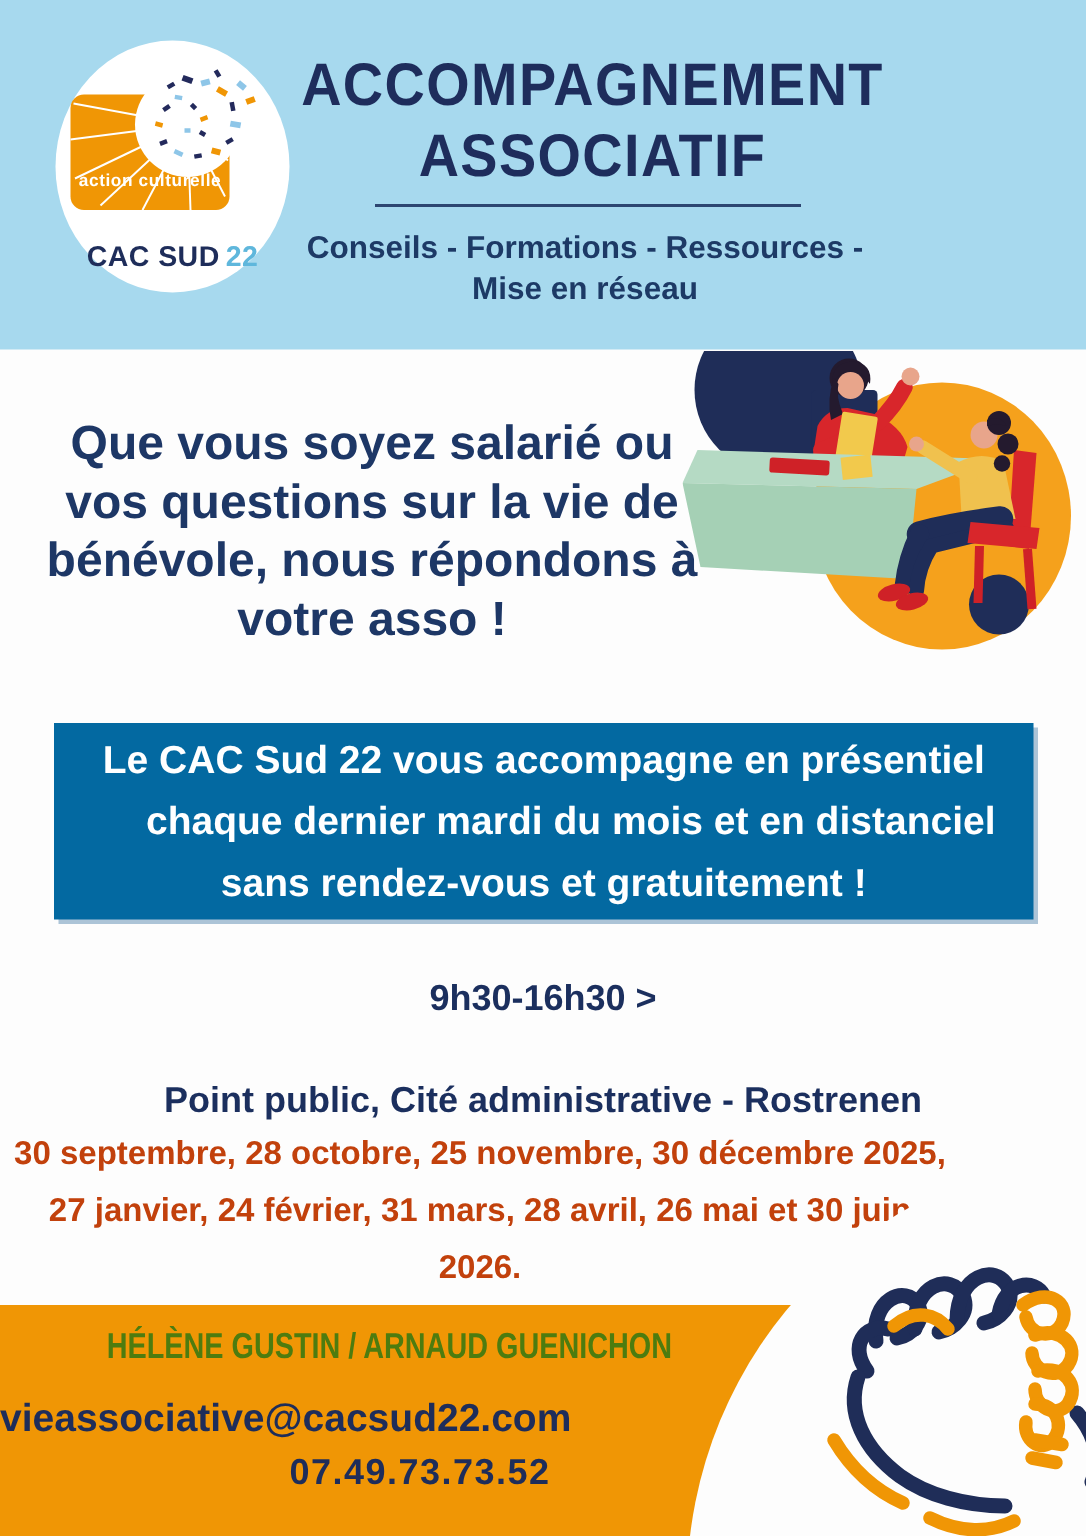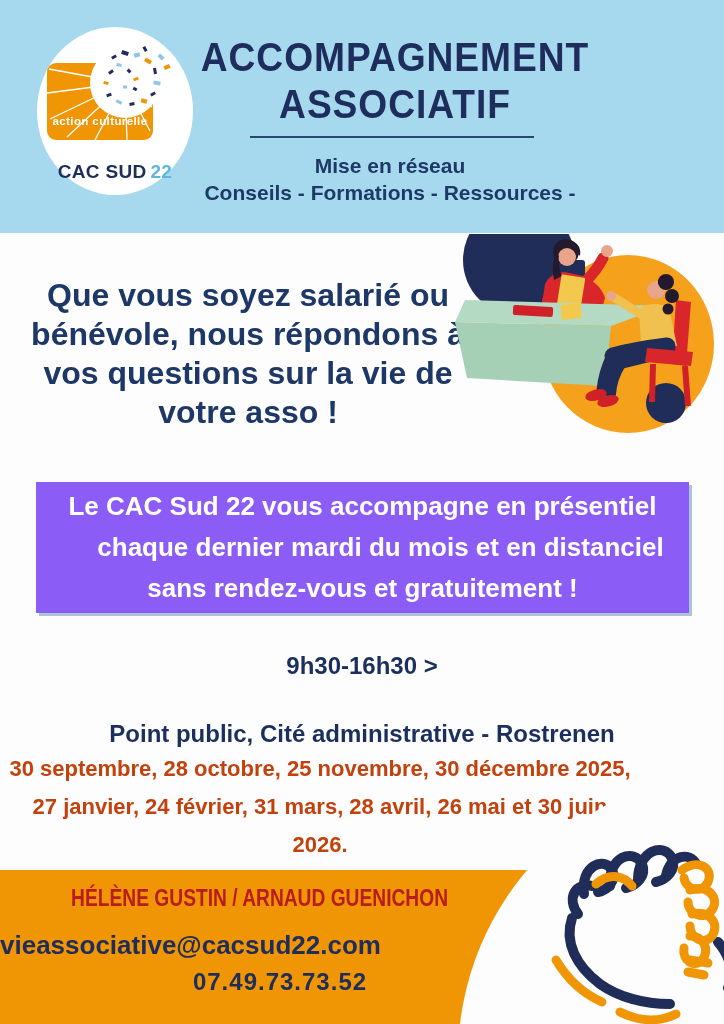--- a/index.html
+++ b/index.html
@@ -27,61 +27,61 @@
   .logo-org{position:absolute;left:0;top:134px;width:156px;text-align:center;
             font-weight:800;font-size:19px;color:#1e2d5a;letter-spacing:.3px;}
   .logo-org .dept{color:#5fb7dc;margin-left:4px;}
 
   
   .intro{position:absolute;left:28px;top:276px;width:440px;text-align:center;
          color:#1d3766;font-weight:700;font-size:32px;line-height:39px;}
   .meeting-ill{position:absolute;left:455px;top:234px;}
 
   
-  .banner{position:absolute;left:36px;top:482px;width:653px;height:131px;background:#8b5cf6;
+  .banner{position:absolute;left:36px;top:482px;width:653px;height:131px;background:#0369a1;
           box-shadow:3px 3px 0 rgba(158,186,208,.85);
           display:flex;flex-direction:column;justify-content:center;
           text-align:center;color:#ffffff;font-weight:700;font-size:26px;line-height:41px;white-space:nowrap;}
   .banner .u{text-underline-offset:5px;text-decoration-thickness:2.5px;margin-left:36px;}
 
   
   .hours{position:absolute;left:0;top:652px;width:724px;text-align:center;
          font-size:24px;font-weight:700;color:#1b2f5e;}
   .location{position:absolute;left:0;top:720px;width:724px;text-align:center;
             font-size:24px;font-weight:700;color:#1b2f5e;}
   .dates{position:absolute;left:0;top:750px;width:640px;text-align:center;
          font-weight:700;font-size:22px;line-height:38px;color:#c2410c;white-space:nowrap;}
 
   
   .contact-band{position:absolute;left:0;top:870px;width:724px;height:154px;background:#f09605;}
   .white-blob{position:absolute;left:458px;top:768px;width:580px;height:580px;border-radius:50%;background:#fdfdfd;}
   .names{position:absolute;left:0;top:884px;width:520px;text-align:center;
-         color:#b91c1c;font-size:24px;font-weight:800;white-space:nowrap;}
+         color:#4d7c0f;font-size:24px;font-weight:800;white-space:nowrap;}
   .names span{display:inline-block;transform:scaleX(.8);}
   .email{position:absolute;left:0;top:930px;width:500px;
          color:#1e2d5a;font-size:26px;font-weight:700;}
   .phone{position:absolute;left:0;top:968px;width:480px;text-align:center;
          color:#1e2d5a;font-size:24px;font-weight:800;letter-spacing:1px;padding-left:40px;}
   .handshake-ill{position:absolute;left:540px;top:824px;}
 </style>
 </head>
 <body>
 
 <div class="poster">
 
   <div class="header-band"></div>
 
   <div class="title">
     <span>ACCOMPAGNEMENT</span>
     <span>ASSOCIATIF</span>
   </div>
   <div class="title-divider"></div>
   <div class="subtitle">
+    <div>Conseils - Formations - Ressources -</div>
     <div>Mise en réseau</div>
-    <div>Conseils - Formations - Ressources -</div>
   </div>
 
   <div class="logo">
     <div class="logo-rect"></div>
     <svg class="logo-svg" width="156" height="168" viewBox="0 0 156 168">
 
       <g stroke="#ffffff" stroke-width="1.3">
         <line x1="88" y1="56" x2="12" y2="42"></line>
         <line x1="88" y1="56" x2="10" y2="66"></line>
         <line x1="88" y1="56" x2="13" y2="92"></line>
@@ -118,22 +118,22 @@
       </g>
     </svg>
     <div class="logo-tagline">action culturelle</div>
     <div class="logo-org">
       <span>CAC SUD</span><span class="dept">22</span>
     </div>
   </div>
 
   <div class="intro">
     <div>Que vous soyez salarié ou</div>
+    <div>vos questions sur la vie de</div>
     <div>bénévole, nous répondons à</div>
-    <div>vos questions sur la vie de</div>
     <div>votre asso !</div>
   </div>
 
   <svg class="meeting-ill" width="270" height="235" viewBox="0 0 270 235">
     <g>
       <circle cx="64" cy="26" r="56" fill="#1f2d58"></circle>
       <ellipse cx="173" cy="110" rx="86" ry="89" fill="#f5a11c"></ellipse>
       <circle cx="211" cy="169" r="20" fill="#1f2d58"></circle>
     </g>
     <rect x="86" y="26" width="44" height="48" rx="3" fill="#1f2d58"></rect>

